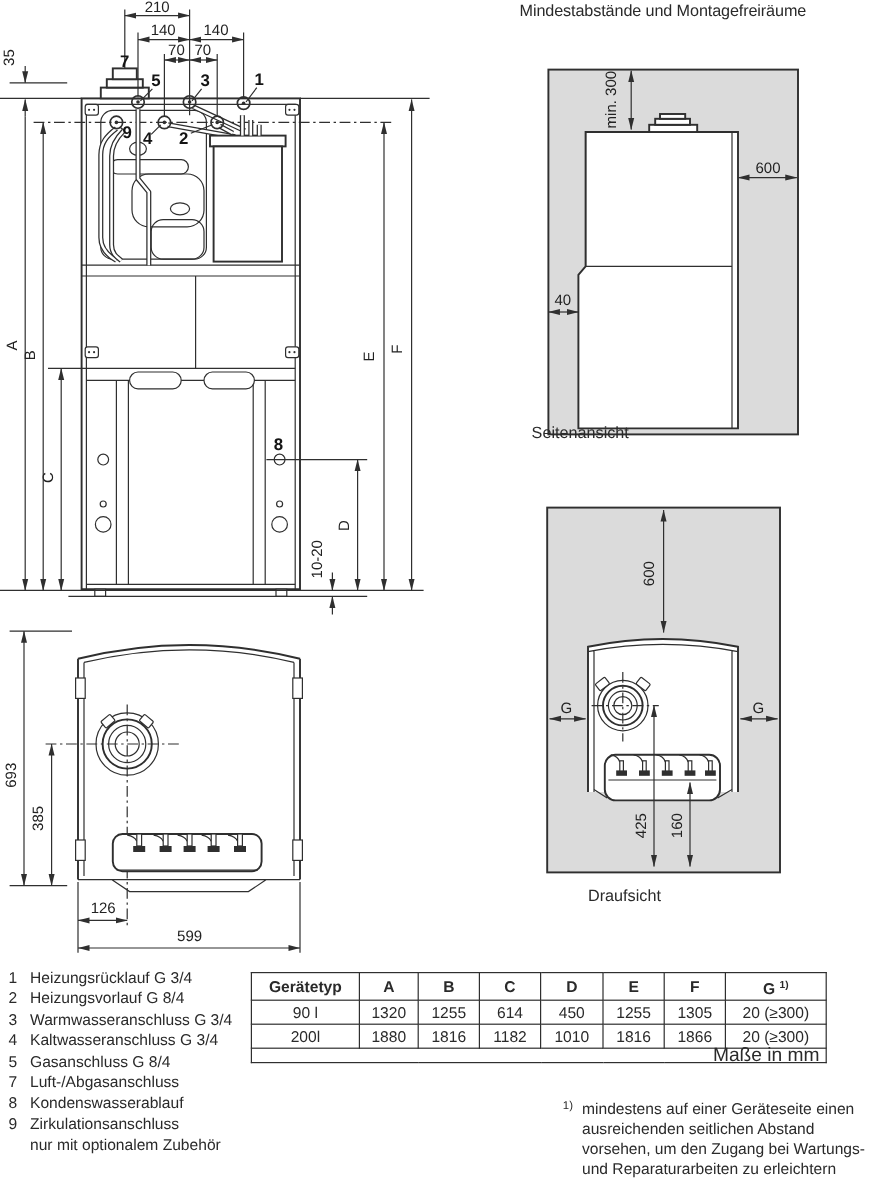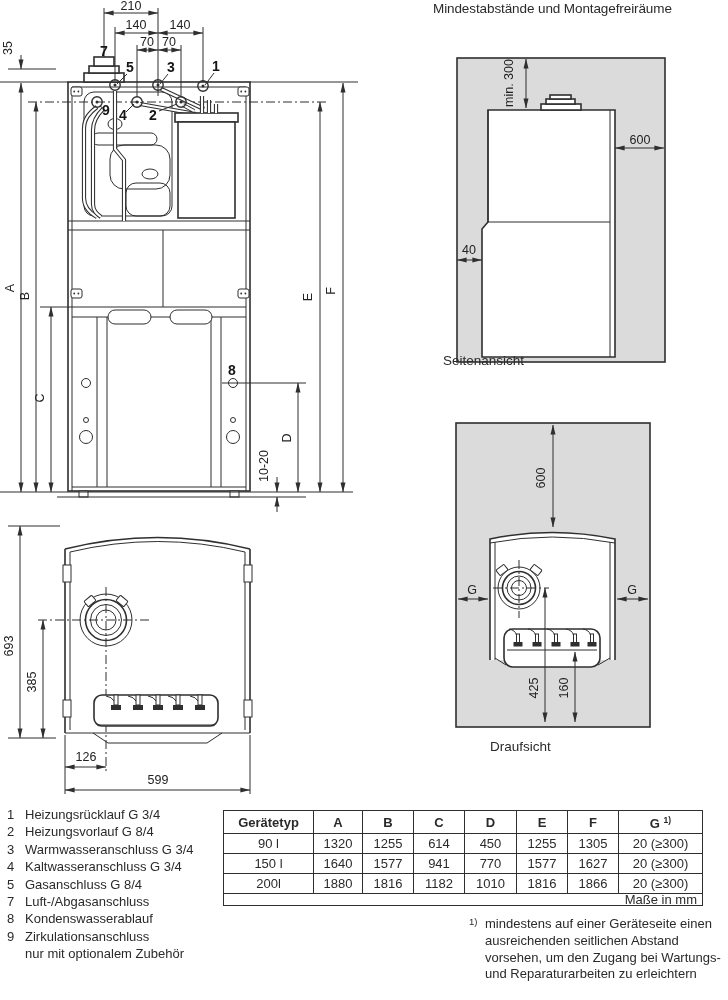--- a/index.html
+++ b/index.html
@@ -25,27 +25,27 @@
   .title-right{position:absolute;left:433px;top:1px;font-size:13.5px;letter-spacing:-0.1px;}
   .view-caption{position:absolute;font-size:13.5px;}
   .cap-side{left:443px;top:353px;}
   .cap-plan{left:443px;top:739px;margin-left:47px;}
 
   .legend{position:absolute;left:7px;top:806px;font-size:13px;line-height:17.4px;}
   .lg-row{display:flex;}
   .lg-n{width:11px;flex:none;}
   .lg-t{margin-left:7px;}
 
-  .dim-table{position:absolute;left:223px;top:810px;width:479px;border-collapse:collapse;
+  .dim-table{position:absolute;left:209px;top:810px;width:479px;border-collapse:collapse;
              table-layout:fixed;font-size:13px;}
   .dim-table th,.dim-table td{border:1.5px solid #2f2f2f;text-align:center;
              padding:0;line-height:19px;height:19px;white-space:nowrap;}
   .dim-table th{font-weight:700;}
   .dim-table sup{font-size:8.5px;}
-  .dim-table td.unit{font-size:13px;line-height:11px;height:11px;text-align:right;padding-right:5px;}
+  .dim-table td.unit{font-size:16px;line-height:11px;height:11px;text-align:right;padding-right:5px;}
 
   .footnote{position:absolute;left:469px;top:916px;width:256px;display:flex;font-size:13px;line-height:16.8px;}
   .fn-marker{flex:none;width:16px;font-size:9.5px;transform:translateY(-2px);}
   .fn-text{width:238px;}
 </style>
 </head>
 <body>
 
 <div class="page">
 
@@ -379,30 +379,20 @@
     <td>90 l</td>
     <td>1320</td>
     <td>1255</td>
     <td>614</td>
     <td>450</td>
     <td>1255</td>
     <td>1305</td>
     <td>20 (≥300)</td>
   </tr>
   <tr>
-    <td>150 l</td>
-    <td>1640</td>
-    <td>1577</td>
-    <td>941</td>
-    <td>770</td>
-    <td>1577</td>
-    <td>1627</td>
-    <td>20 (≥300)</td>
-  </tr>
-  <tr>
     <td>200l</td>
     <td>1880</td>
     <td>1816</td>
     <td>1182</td>
     <td>1010</td>
     <td>1816</td>
     <td>1866</td>
     <td>20 (≥300)</td>
   </tr>
   <tr>

